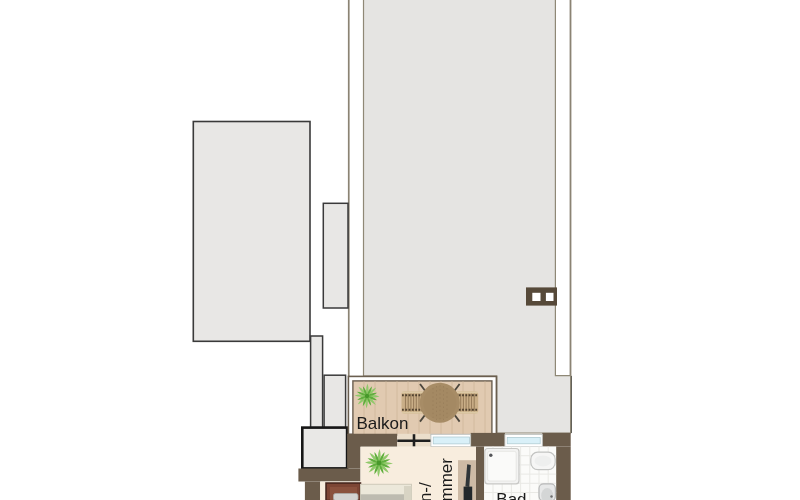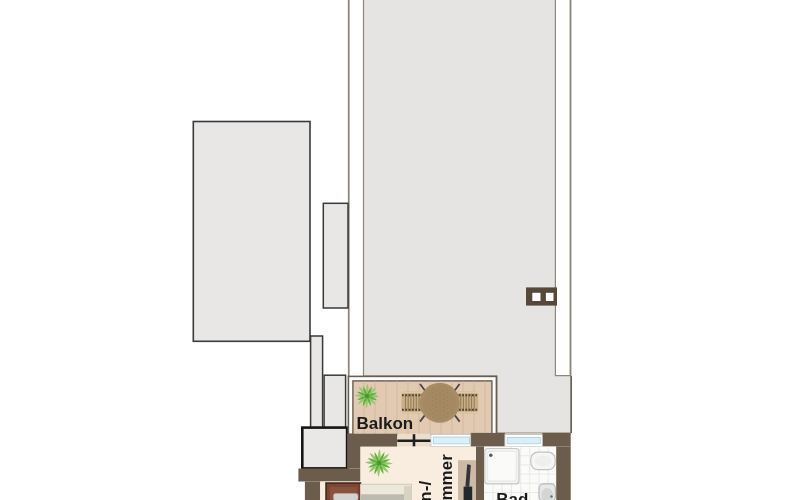--- a/index.html
+++ b/index.html
@@ -1,16 +1,16 @@
 <!DOCTYPE html>
 <html><head>
 <meta charset="utf-8">
 <style>
 html,body{margin:0;padding:0;background:#ffffff;}
-#plan{width:800px;height:500px;position:relative;overflow:hidden;font-family:"Liberation Sans", sans-serif;font-weight:bold;}
+#plan{width:800px;height:500px;position:relative;overflow:hidden;font-family:"Liberation Sans", sans-serif;}
 svg{display:block;}
 </style>
 </head>
 <body>
 <div id="plan">
 <svg width="800" height="500" viewBox="0 0 800 500">
 <defs>
 <filter id="soft" x="-30%" y="-30%" width="160%" height="160%">
           <feGaussianBlur stdDeviation="0.55"></feGaussianBlur>
         </filter>

